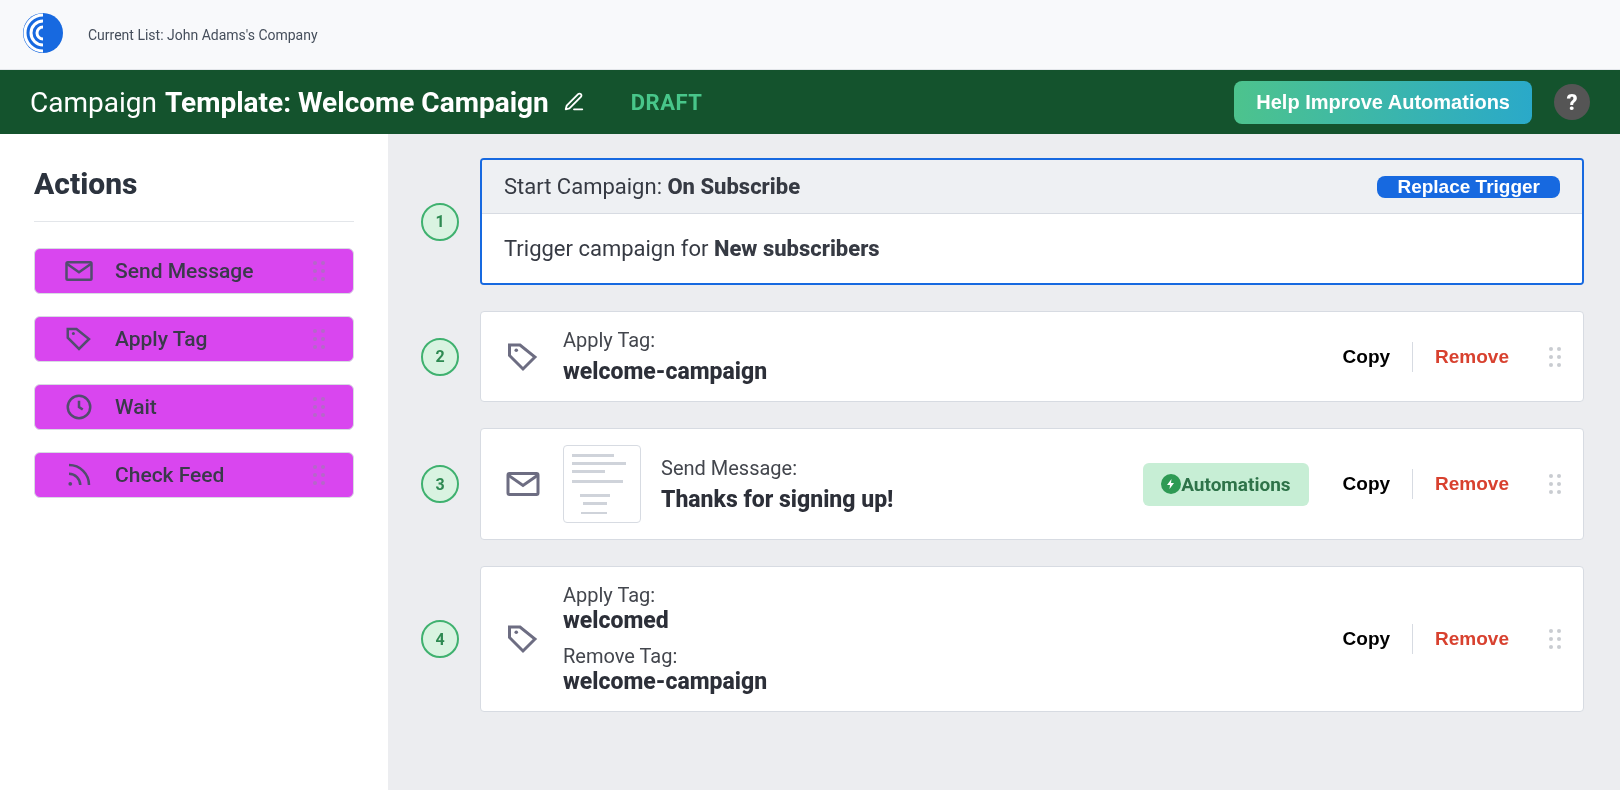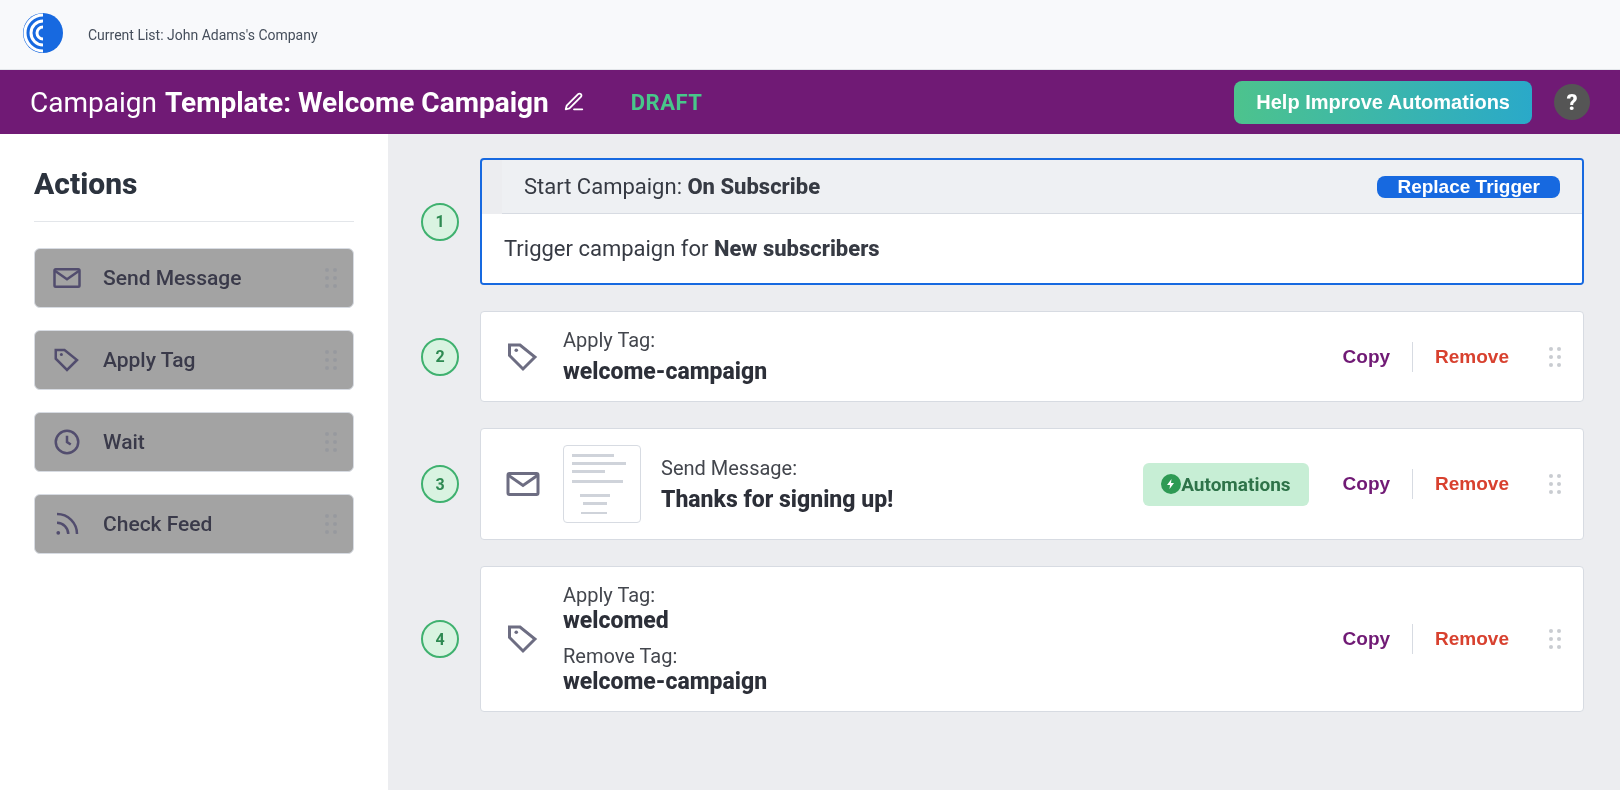--- a/index.html
+++ b/index.html
@@ -20,21 +20,21 @@
     background: #f8f9fb;
     border-bottom: 1px solid #e3e6ea;
     padding: 0 22px;
   }
   .logo-svg { width: 42px; height: 42px; margin-right: 24px; }
   .list-label { font-size: 14px; font-weight: 400; color: #454e5b; }
 
   
   .campaign-header {
     height: 64px;
-    background: #701a75;
+    background: #14532d;
     display: flex;
     align-items: center;
     padding: 0 30px;
     color: #fff;
   }
   .campaign-prefix { font-size: 28px; font-weight: 400; }
   .campaign-title  { font-size: 28px; font-weight: 700; margin-left: 8px; }
   .pencil-icon { margin-left: 14px; display: inline-flex; cursor: pointer; }
   .pencil-icon svg { width: 22px; height: 22px; stroke: #fff; }
   .draft-badge {
@@ -84,27 +84,27 @@
     color: #2c333e;
   }
   .sidebar-divider {
     border: none;
     border-top: 1px solid #e3e6ea;
     margin: 20px 0 26px 0;
   }
   .action-card {
     border: 1px solid #d7dbe2;
     border-radius: 6px;
-    height: 60px;
-    display: flex;
-    align-items: center;
-    padding: 0 16px;
+    height: 46px;
+    display: flex;
+    align-items: center;
+    padding: 0 28px;
     margin-bottom: 22px;
     cursor: pointer;
-    background: #a3a3a3;
+    background: #d946ef;
   }
   .action-icon { width: 32px; height: 32px; display: flex; align-items: center; justify-content: center; margin-right: 20px; }
   .action-icon svg { stroke: #524d6e; }
   .action-label { font-size: 21px; font-weight: 500; color: #3a3a4a; flex: 1; }
   .drag-dots {
     display: grid;
     grid-template-columns: repeat(2, 4px);
     grid-auto-rows: 4px;
     gap: 4px;
     opacity: 0.45;
@@ -158,21 +158,20 @@
     border: 2px solid #1769e0;
     border-radius: 4px;
     overflow: hidden;
   }
   .trigger-head {
     background: #eef0f3;
     padding: 14px 22px;
     display: flex;
     align-items: center;
     border-bottom: 1px solid #d7dbe2;
-    margin-left: 20px;
   }
   .trigger-head-label { font-size: 22px; color: #363a43; }
   .trigger-head-label b { font-weight: 800; }
   .trigger-head-spacer { flex: 1; }
   .replace-trigger-btn {
     background: #1769e0;
     color: #fff;
     border: none;
     border-radius: 8px;
     font-size: 19px;
@@ -224,21 +223,21 @@
 
   .card-actions {
     margin-left: auto;
     display: flex;
     align-items: center;
     gap: 22px;
   }
   .copy-btn {
     background: none; border: none;
     font-size: 19px; font-weight: 600;
-    color: #701a75; cursor: pointer;
+    color: #000000; cursor: pointer;
   }
   .card-sep {
     width: 1px; height: 30px; background: #d7dbe2;
   }
   .remove-btn {
     background: none; border: none;
     font-size: 19px; font-weight: 600;
     color: #d8412f; cursor: pointer;
   }
   .automations-pill {

